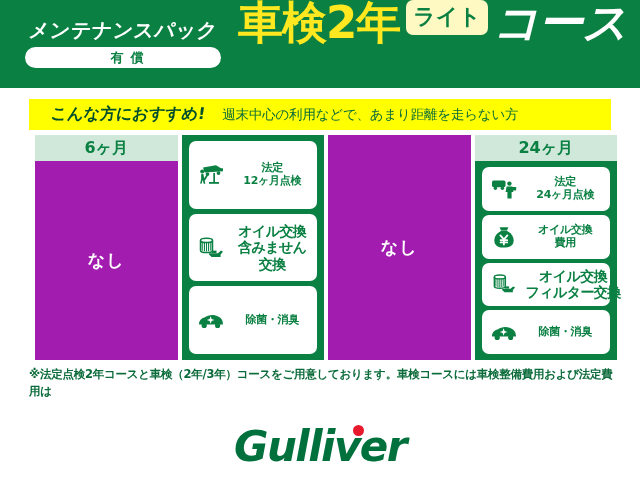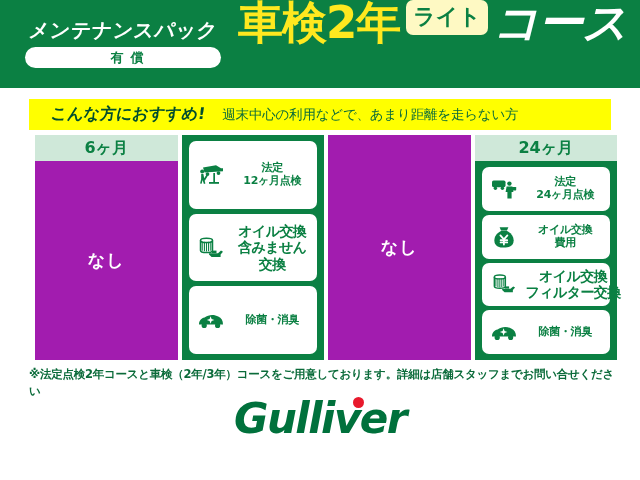--- a/index.html
+++ b/index.html
@@ -115,22 +115,22 @@
   
   .foot{
     position:absolute;left:29px;top:366px;width:590px;
     color:#0b6b3a;font-weight:bold;font-size:11.5px;line-height:1.45;
     letter-spacing:-0.25px;
   }
   .foot .ln{display:block;}
 
   
   .logo{
-    position:absolute;left:0;top:391px;width:640px;height:56px;
-    display:flex;align-items:center;justify-content:center;
+    position:absolute;left:0;top:412px;width:640px;height:56px;
+    display:flex;align-items:flex-end;justify-content:center;
   }
   .logo-word{
     position:relative;color:#00713c;font-weight:bold;font-size:42px;
     font-style:italic;letter-spacing:-1.5px;line-height:1;
     font-family:"DejaVu Sans","Liberation Sans",sans-serif;
   }
   .logo-dot{
     position:absolute;width:11px;height:11px;border-radius:50%;
     background:#e8192c;left:119px;top:-1px;
   }
@@ -292,21 +292,21 @@
             <span class="ln">除菌・消臭</span>
           </span>
         </div>
 
       </div>
     </div>
 
   </div>
 
   <div class="foot">
-    <span class="ln">※法定点検2年コースと車検（2年/3年）コースをご用意しております。詳細は店舗スタッフまでお問い合せください</span>
+    <span class="ln">※法定点検2年コースと車検（2年/3年）コースをご用意しております。車検コースには車検整備費用および法定費用は</span>
   </div>
 
   <div class="logo">
     <span class="logo-word">
       <span>Gulliver</span>
       <span class="logo-dot"></span>
     </span>
   </div>
 
 </div>

